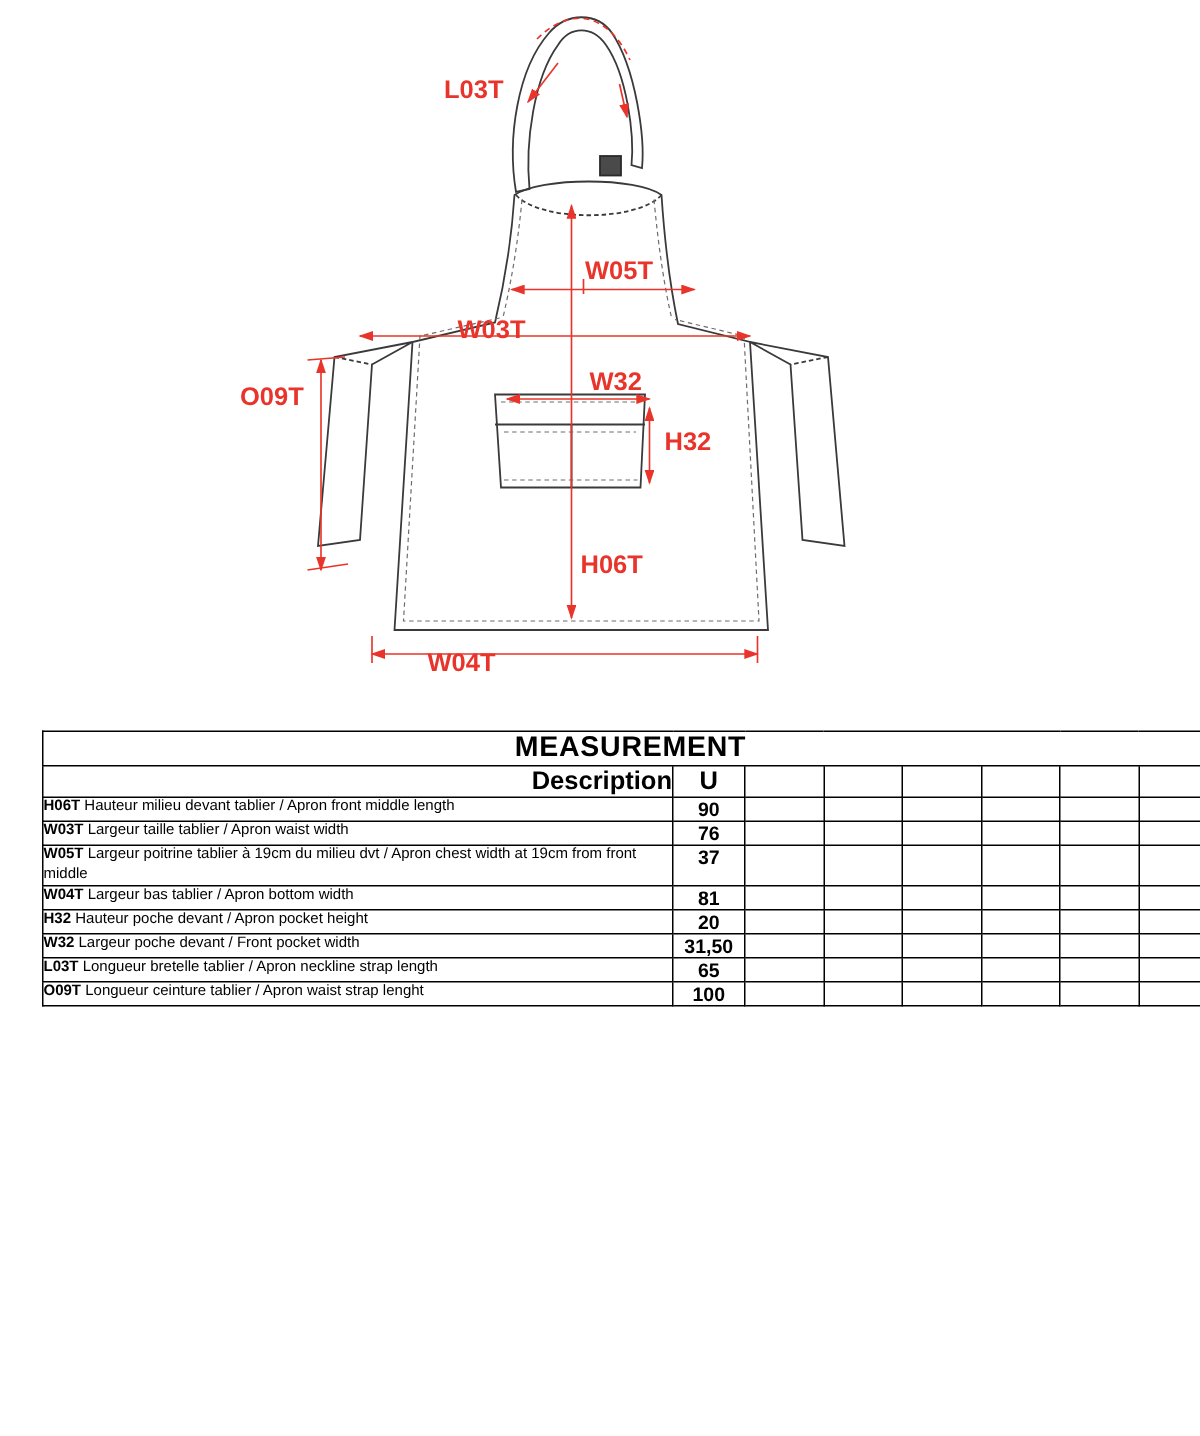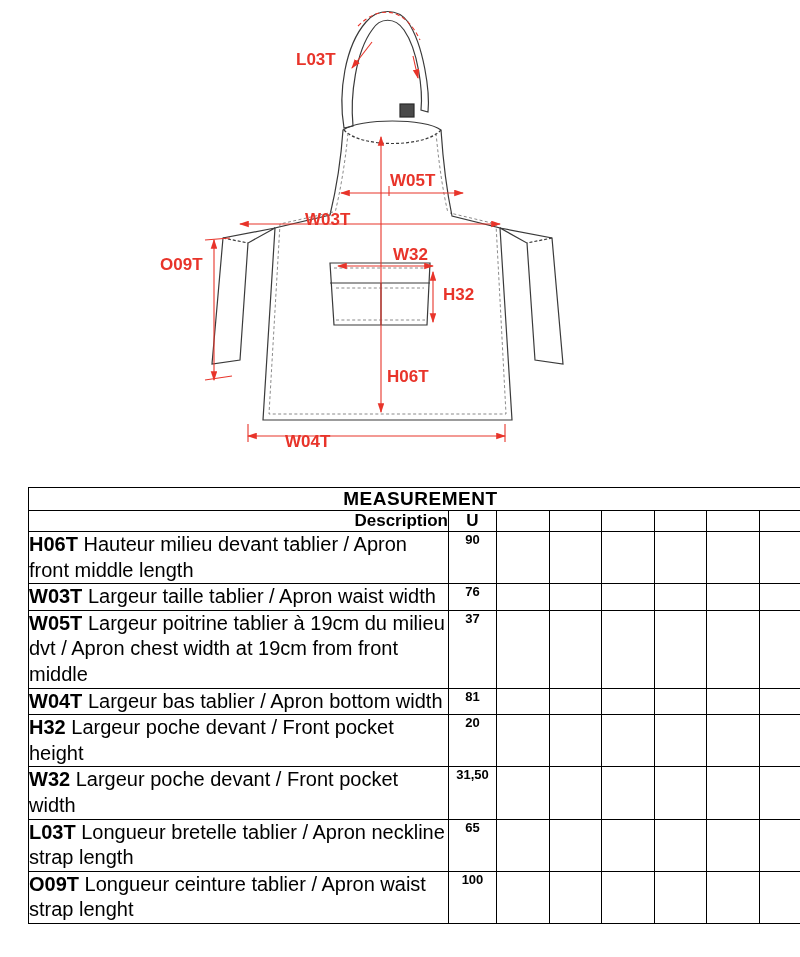--- a/index.html
+++ b/index.html
@@ -67,21 +67,21 @@
     font-size: 17px;
     padding: 4px 0 5px 0;
   }
   .hdr-u {
     text-align: center;
     font-weight: bold;
     font-size: 17px;
     padding: 4px 0 5px 0;
   }
   .desc-cell {
-    font-size: 20px;
+    font-size: 10px;
     line-height: 1.28;
     padding: 3px 4px 4px 5px;
   }
   .desc-cell .code {
     font-weight: bold;
   }
   .val-cell {
     text-align: center;
     font-size: 13px;
     font-weight: bold;
@@ -253,21 +253,21 @@
           <td class="desc-cell"><span class="code">W04T</span><span> Largeur bas tablier / Apron bottom width</span></td>
           <td class="val-cell">81</td>
           <td class="blank-cell"></td>
           <td class="blank-cell"></td>
           <td class="blank-cell"></td>
           <td class="blank-cell"></td>
           <td class="blank-cell"></td>
           <td class="blank-cell"></td>
         </tr>
         <tr>
-          <td class="desc-cell"><span class="code">H32</span><span> Largeur poche devant / Front pocket height</span></td>
+          <td class="desc-cell"><span class="code">H32</span><span> Hauteur poche devant / Apron pocket height</span></td>
           <td class="val-cell">20</td>
           <td class="blank-cell"></td>
           <td class="blank-cell"></td>
           <td class="blank-cell"></td>
           <td class="blank-cell"></td>
           <td class="blank-cell"></td>
           <td class="blank-cell"></td>
         </tr>
         <tr>
           <td class="desc-cell"><span class="code">W32</span><span> Largeur poche devant / Front pocket width</span></td>

